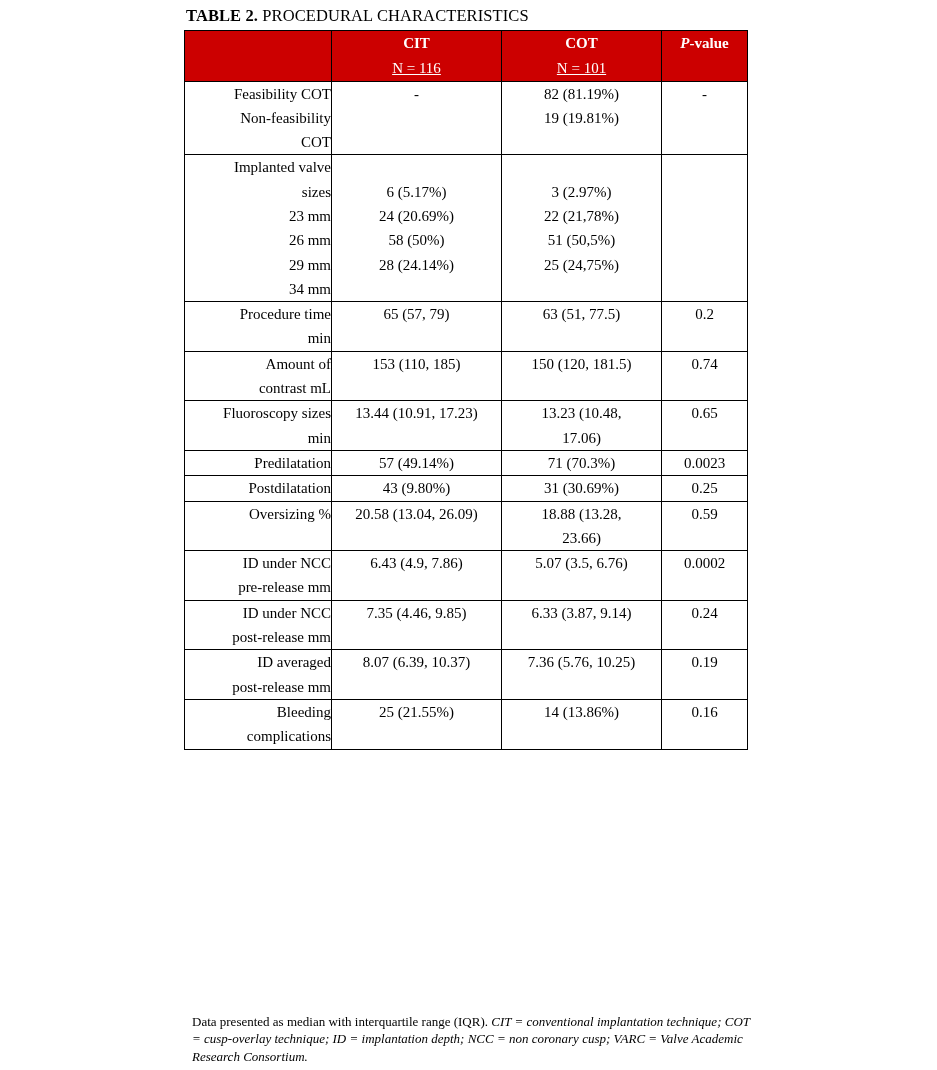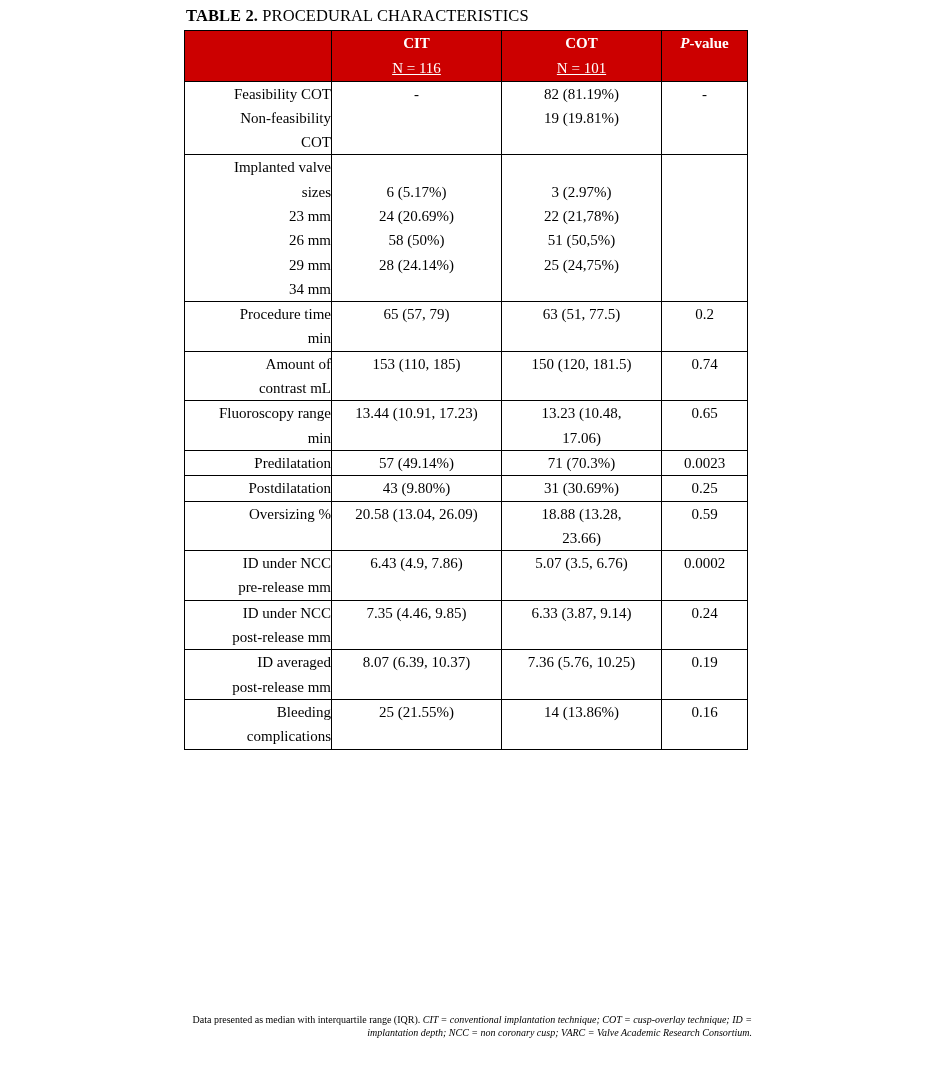--- a/index.html
+++ b/index.html
@@ -82,23 +82,23 @@
     padding: 3px 4px 4px 4px;
   }
   td .ln { display: block; white-space: nowrap; }
 
   
   .footnote {
     position: absolute;
     left: 192px;
     top: 1013px;
     width: 560px;
-    font-size: 10px;
+    font-size: 13px;
     line-height: 1.33;
-    text-align: right;
+    text-align: left;
   }
   .footnote i { font-style: italic; }
 </style>
 </head>
 <body>
 
 <div class="page">
 
   <div class="table-title">
     <span class="tnum">TABLE 2.</span><span>&nbsp;</span><span>PROCEDURAL CHARACTERISTICS</span>
@@ -199,21 +199,21 @@
             </td>
             <td class="num">
               <span class="ln">150 (120, 181.5)</span>
             </td>
             <td class="num">
               <span class="ln">0.74</span>
             </td>
           </tr>
           <tr>
             <td class="lbl">
-              <span class="ln">Fluoroscopy range</span>
+              <span class="ln">Fluoroscopy sizes</span>
               <span class="ln">min</span>
             </td>
             <td class="num">
               <span class="ln">13.44 (10.91, 17.23)</span>
             </td>
             <td class="num">
               <span class="ln">13.23 (10.48,</span>
               <span class="ln">17.06)</span>
             </td>
             <td class="num">

